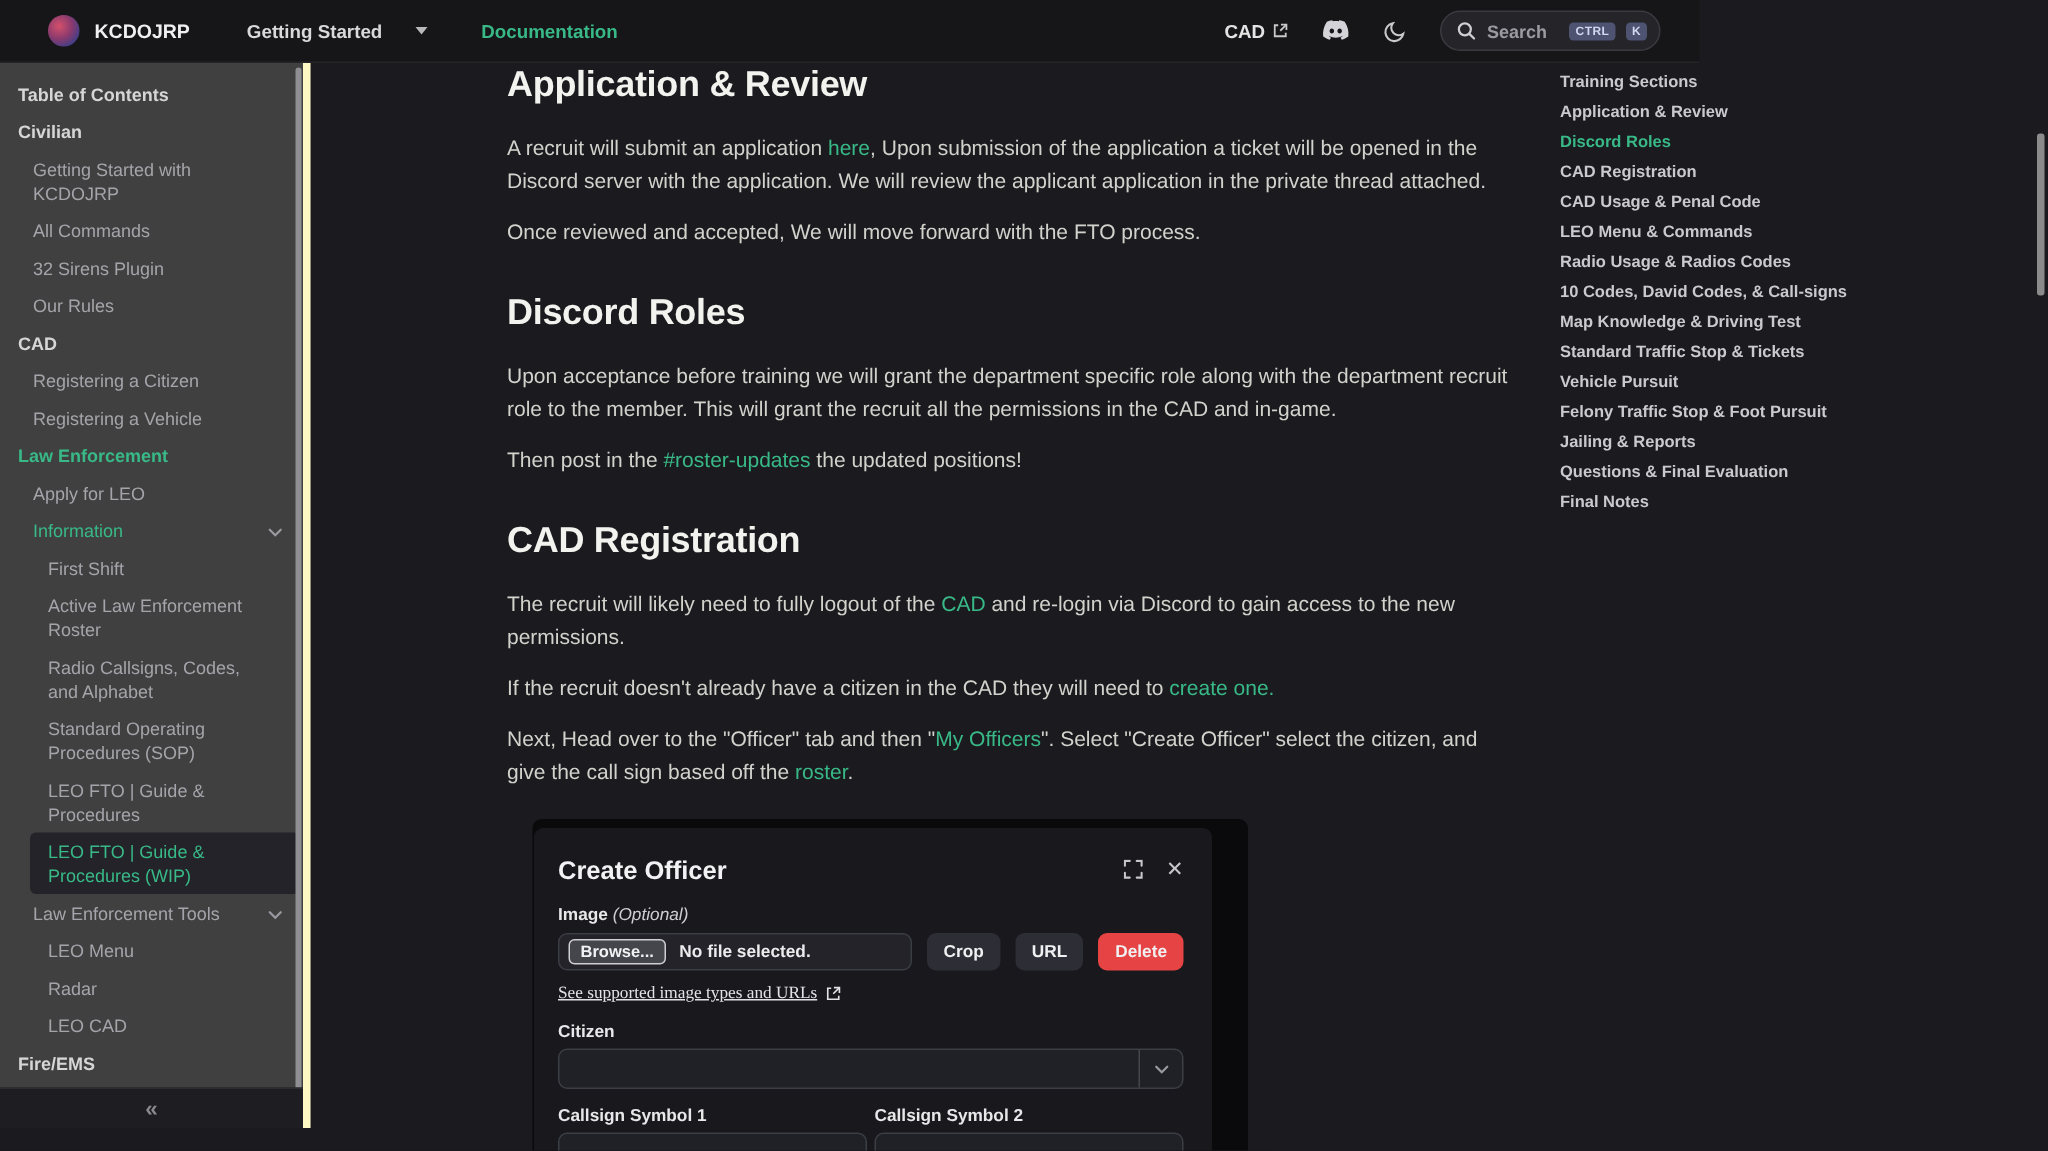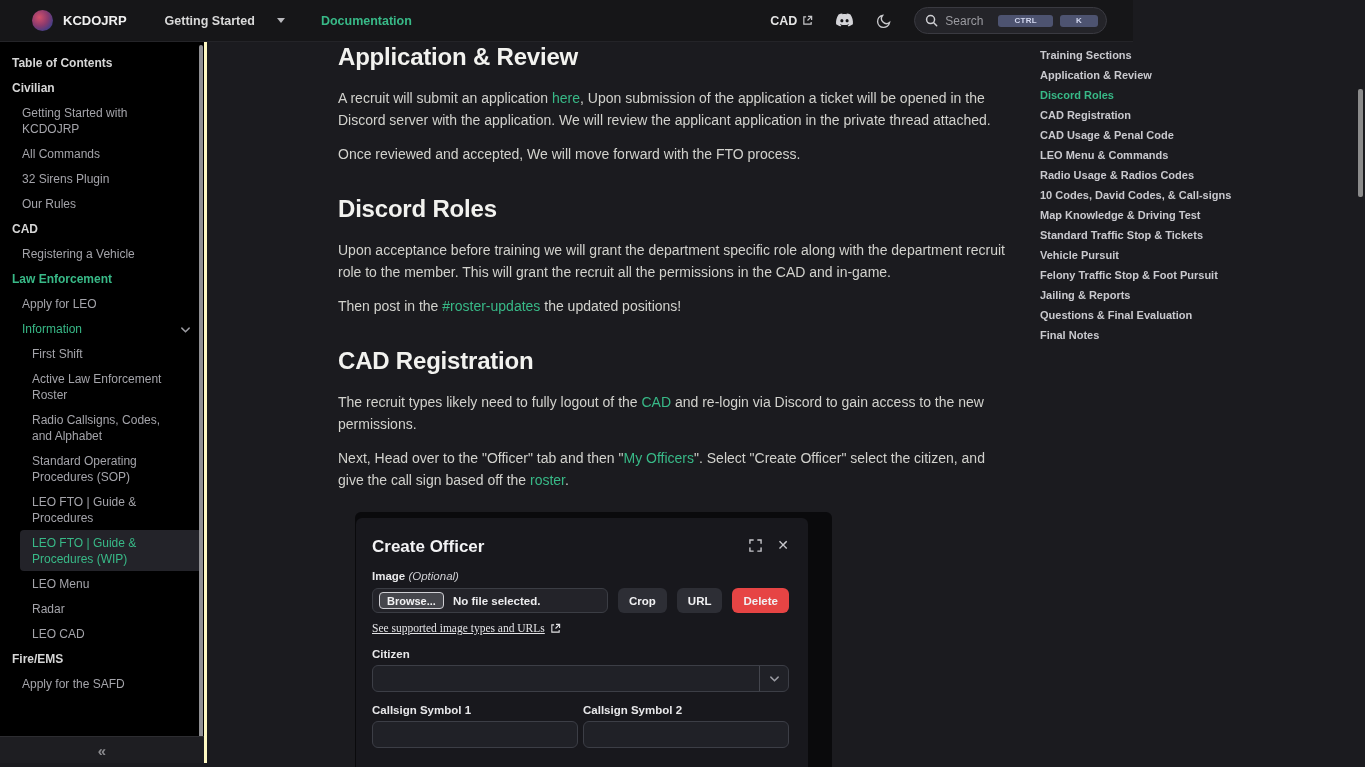--- a/index.html
+++ b/index.html
@@ -26,29 +26,29 @@
   .nav-link.active { color:var(--accent); }
   .caret-down { width:0; height:0; border-left:4px solid transparent; border-right:4px solid transparent; border-top:5px solid #b9b9bd; display:inline-block; }
   .nav-right { margin-left:auto; display:flex; align-items:center; gap:22px; }
   .cad-link { font-size:12.5px; font-weight:600; color:#e4e4e4; display:flex; align-items:center; gap:5px; cursor:pointer; }
   .icon-btn { color:#c9c9cc; display:flex; align-items:center; cursor:pointer; }
   .search-pill {
     display:flex; align-items:center; gap:7px;
     background:#242429; border:1px solid #3a3a41; border-radius:14px;
     height:27px; padding:0 8px 0 10px; min-width:100px; cursor:pointer;
   }
-  .search-pill .search-text { font-size:12px; color:#9b9ba1; margin-right:8px; }
+  .search-pill .search-text { font-size:12px; color:#9b9ba1; margin-right:8px;font-weight:bold; }
   .kbd {
     background:#4d5370; color:#d3d8f0; font-size:8px; font-weight:bold;
-    border-radius:3px; padding:2px 16px; line-height:1; letter-spacing:.3px;
+    border-radius:3px; padding:2px 4px; line-height:1; letter-spacing:.3px;
   }
   
   .sidebar {
-    position:absolute; top:42px; left:0; width:207px; bottom:4px;
-    background:#000000; border-right:3px solid #fef9c3; padding-top:8px;
+    position:absolute; top:42px; left:0; width:207px; bottom:15px;
+    background:#404040; border-right:5px solid #fef9c3; padding-top:8px;
     overflow:hidden;
   }
   .sb-item { font-size:12px; line-height:16px; padding:4.5px 26px 4.5px 0; color:#a4a4aa; position:relative; cursor:pointer; }
   .sb-section { color:#d6d6d6; font-weight:600; padding-left:12px; }
   .sb-l1 { padding-left:22px; }
   .sb-l2 { padding-left:32px; }
   .sb-green { color:var(--accent) !important; }
   .sb-active {
     background:#232329; color:var(--accent);
     margin-left:20px; margin-right:2px; padding-left:12px; border-radius:4px;
@@ -173,37 +173,46 @@
 </header>
 
 <aside class="sidebar">
   <div class="sb-item sb-section">Table of Contents</div>
   <div class="sb-item sb-section">Civilian</div>
   <div class="sb-item sb-l1">Getting Started with KCDOJRP</div>
   <div class="sb-item sb-l1">All Commands</div>
   <div class="sb-item sb-l1">32 Sirens Plugin</div>
   <div class="sb-item sb-l1">Our Rules</div>
   <div class="sb-item sb-section">CAD</div>
+  <div class="sb-item sb-l1">Registering a Citizen</div>
   <div class="sb-item sb-l1">Registering a Vehicle</div>
   <div class="sb-item sb-section sb-green">Law Enforcement</div>
   <div class="sb-item sb-l1">Apply for LEO</div>
   <div class="sb-item sb-l1 sb-green">
     <span>Information</span>
     <span class="sb-chevron">
       <svg width="11" height="11" viewBox="0 0 12 12" fill="none" stroke="#9a9aa0" stroke-width="1.6" stroke-linecap="round">
           <path d="M2 4.5 6 8.5 10 4.5"></path>
         </svg>
     </span>
   </div>
   <div class="sb-item sb-l2">First Shift</div>
   <div class="sb-item sb-l2">Active Law Enforcement Roster</div>
   <div class="sb-item sb-l2">Radio Callsigns, Codes, and Alphabet</div>
   <div class="sb-item sb-l2">Standard Operating Procedures (SOP)</div>
   <div class="sb-item sb-l2">LEO FTO | Guide &amp; Procedures</div>
   <div class="sb-item sb-l2 sb-active">LEO FTO | Guide &amp; Procedures (WIP)</div>
+  <div class="sb-item sb-l1">
+    <span>Law Enforcement Tools</span>
+    <span class="sb-chevron">
+      <svg width="11" height="11" viewBox="0 0 12 12" fill="none" stroke="#9a9aa0" stroke-width="1.6" stroke-linecap="round">
+          <path d="M2 4.5 6 8.5 10 4.5"></path>
+        </svg>
+    </span>
+  </div>
   <div class="sb-item sb-l2">LEO Menu</div>
   <div class="sb-item sb-l2">Radar</div>
   <div class="sb-item sb-l2">LEO CAD</div>
   <div class="sb-item sb-section">Fire/EMS</div>
   <div class="sb-item sb-l1">Apply for the SAFD</div>
 
   <div class="sb-scrollthumb"></div>
   <div class="collapse-bar">
     <span>«</span>
   </div>
@@ -212,21 +221,22 @@
 <main class="main">
   <h2 class="h-first">Application &amp; Review</h2>
   <p><span>A recruit will submit an application </span><a class="green">here</a><span>, Upon submission of the application a ticket will be opened in the Discord server with the application. We will review the applicant application in the private thread attached.</span></p>
   <p class="tight">Once reviewed and accepted, We will move forward with the FTO process.</p>
 
   <h2 class="h-next">Discord Roles</h2>
   <p>Upon acceptance before training we will grant the department specific role along with the department recruit role to the member. This will grant the recruit all the permissions in the CAD and in-game.</p>
   <p class="tight"><span>Then post in the </span><a class="green">#roster-updates</a><span> the updated positions!</span></p>
 
   <h2 class="h-next">CAD Registration</h2>
-  <p><span>The recruit types likely need to fully logout of the </span><a class="green">CAD</a><span> and re-login via Discord to gain access to the new permissions.</span></p>
+  <p><span>The recruit will likely need to fully logout of the </span><a class="green">CAD</a><span> and re-login via Discord to gain access to the new permissions.</span></p>
+  <p class="tight"><span>If the recruit doesn't already have a citizen in the CAD they will need to </span><a class="green">create one.</a></p>
   <p class="tight"><span>Next, Head over to the "Officer" tab and then "</span><a class="green">My Officers</a><span>". Select "Create Officer" select the citizen, and give the call sign based off the </span><a class="green">roster</a><span>.</span></p>
 
   <div class="shot">
     <div class="modal">
       <div class="modal-head">
         <span class="modal-title">Create Officer</span>
         <span class="modal-icons">
           <svg width="13" height="13" viewBox="0 0 14 14" fill="none" stroke="#c6c6cb" stroke-width="1.5" stroke-linecap="round">
             <path d="M1 4.5V1h3.5"></path>
               <path d="M9.5 1H13v3.5"></path>

